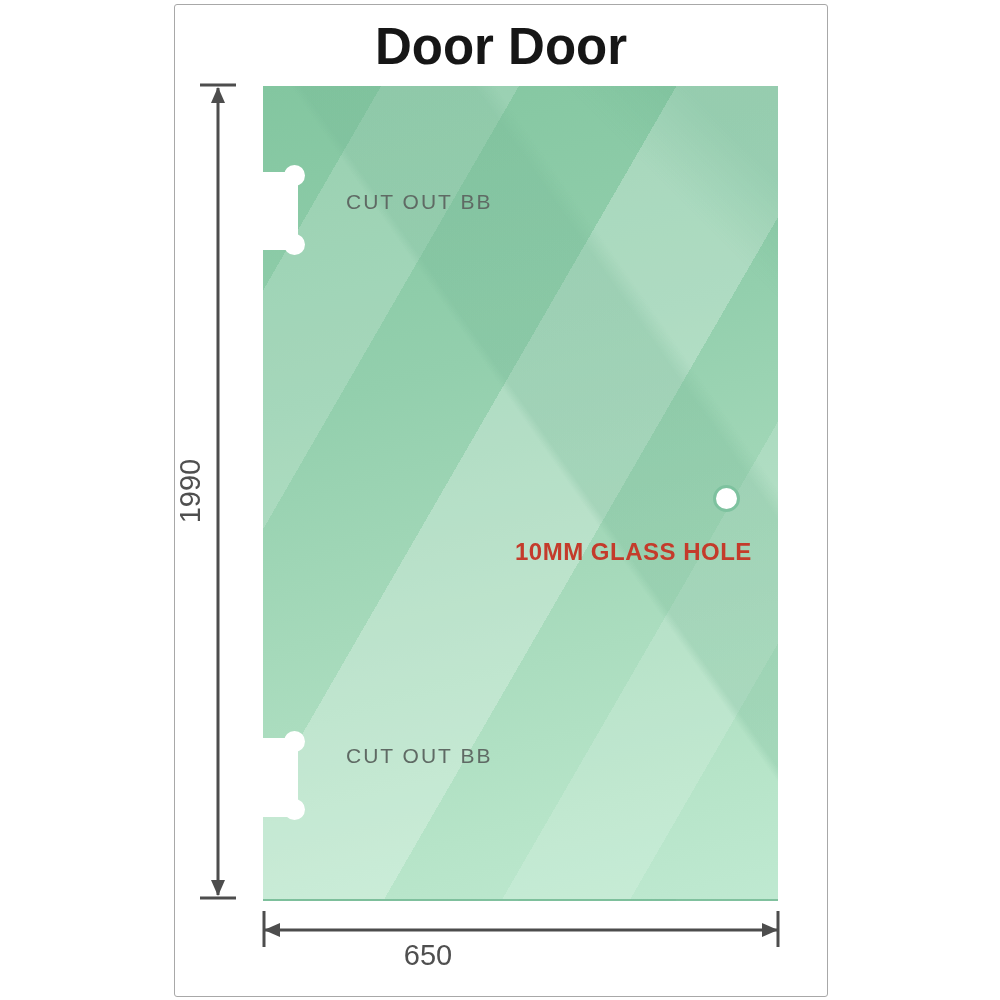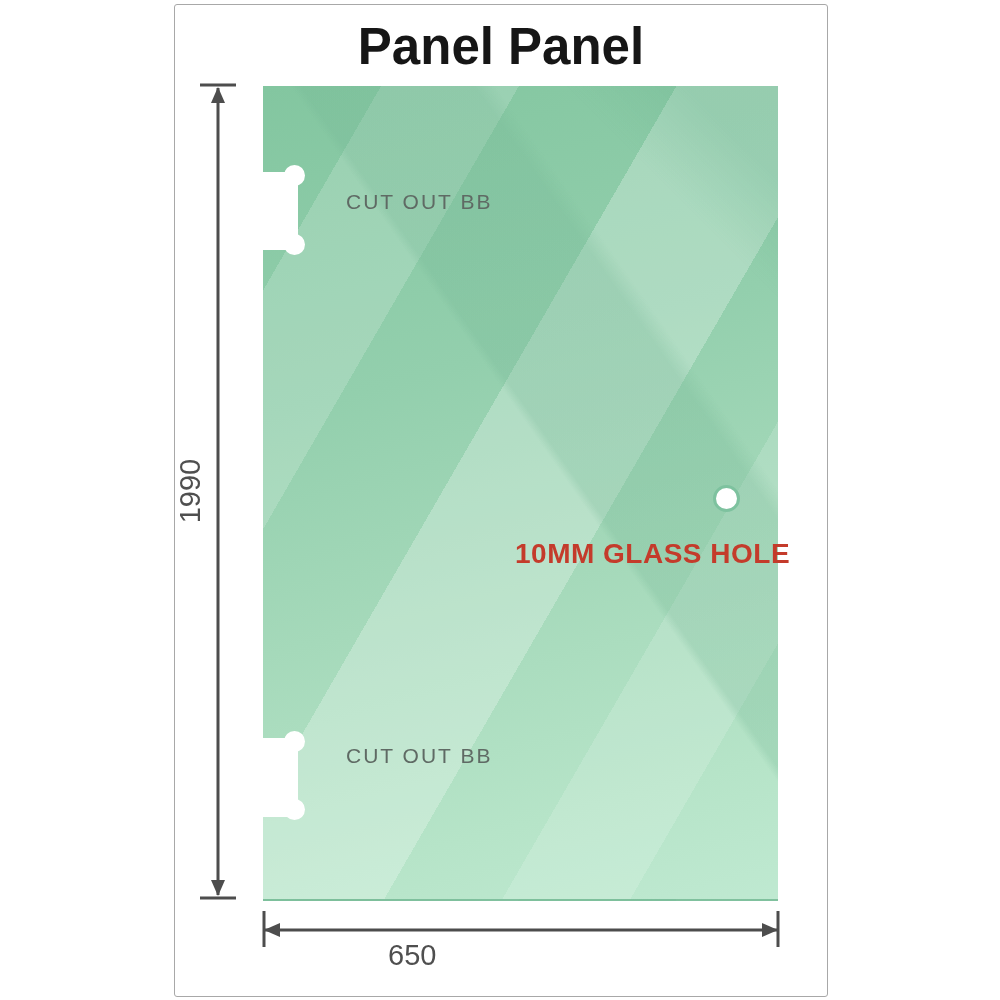--- a/index.html
+++ b/index.html
@@ -38,40 +38,40 @@
     font-size:21px;color:#5f6a64;letter-spacing:2px;white-space:nowrap;
   }
   .cutout-label.top{top:104px;}
   .cutout-label.bottom{top:658px;}
   .glass-hole{
     position:absolute;left:450px;top:399px;width:21px;height:21px;
     background:#ffffff;border:3px solid #7ec29f;border-radius:50%;
   }
   .hole-label{
     position:absolute;left:252px;top:452px;
-    font-size:28px;font-weight:700;color:#c43b2b;letter-spacing:0.5px;white-space:nowrap;
+    font-size:24px;font-weight:700;color:#c43b2b;letter-spacing:0.5px;white-space:nowrap;
   }
   .dims{position:absolute;left:0;top:0;width:652px;height:991px;}
   .dim-label{
     position:absolute;color:#4f4f4f;font-size:29px;white-space:nowrap;
   }
   .dim-label.height{
     left:-26px;top:471px;width:82px;height:30px;line-height:30px;
     text-align:center;transform:rotate(-90deg);
   }
   .dim-label.width{
-    left:213px;top:934px;width:80px;
+    left:213px;top:934px;width:80px;text-align:center;
   }
 </style>
 </head>
 <body>
 
 <div class="frame">
 
-  <div class="title">Panel Panel</div>
+  <div class="title">Door Door</div>
 
   <div class="glass-panel">
 
     <div class="cutout-part co-top-body"></div>
     <div class="cutout-part lobe co-top-lobe-a"></div>
     <div class="cutout-part lobe co-top-lobe-b"></div>
 
     <div class="cutout-part co-bot-body"></div>
     <div class="cutout-part lobe co-bot-lobe-a"></div>
     <div class="cutout-part lobe co-bot-lobe-b"></div>

